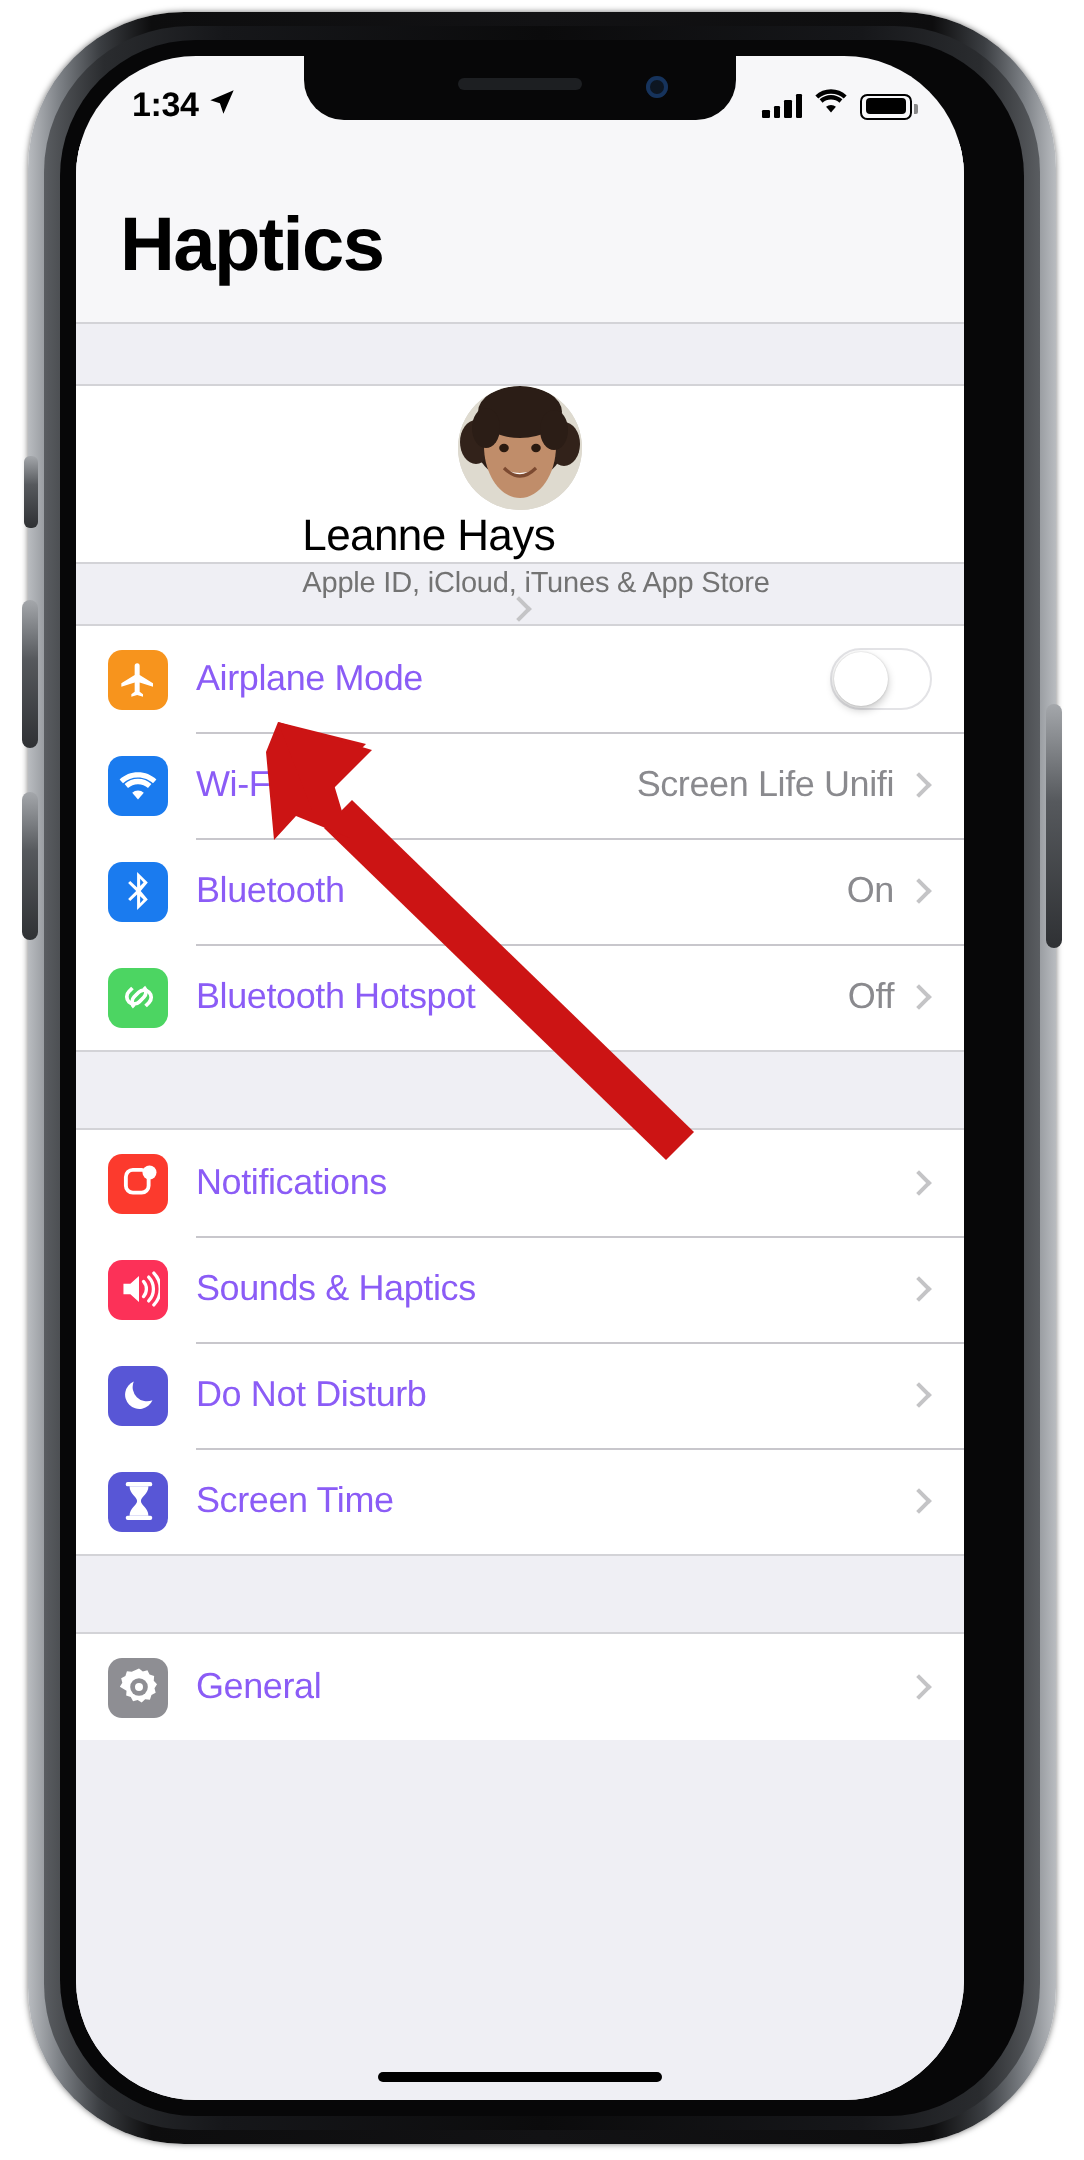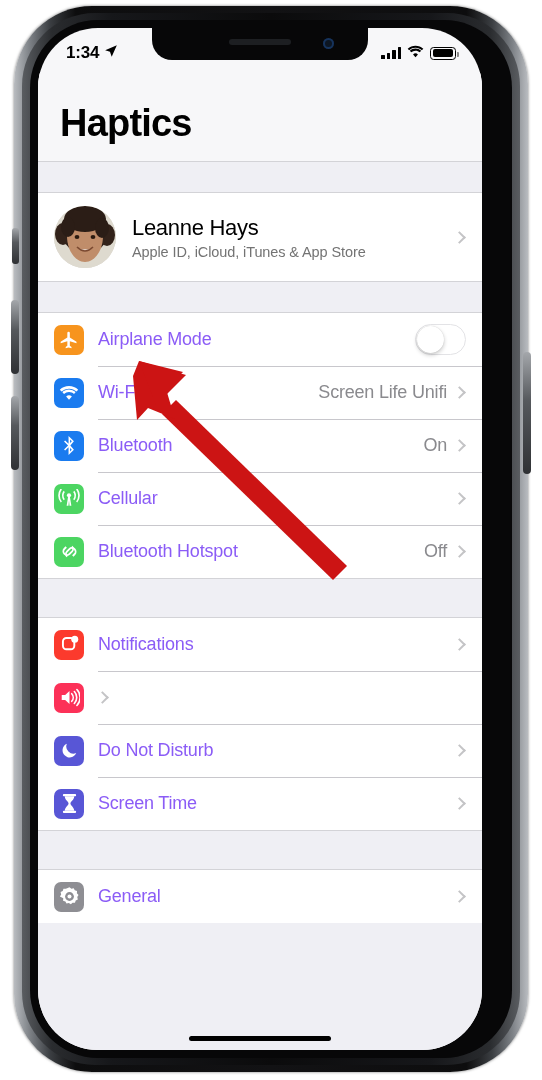--- a/index.html
+++ b/index.html
@@ -105,21 +105,21 @@
   .toggle{
     width:51px; height:31px; border-radius:16px; background:#fff;
     border:1.5px solid #e3e3e6; position:relative; margin-right:16px; flex:0 0 51px;
   }
   .toggle .knob{
     position:absolute; left:1px; top:1px; width:27px; height:27px; border-radius:50%;
     background:#fff; box-shadow:0 2px 4px rgba(0,0,0,.22), 0 0 1px rgba(0,0,0,.18);
   }
 
   
-  .account{ height:88px; align-items:center; padding-left:16px; }
+  .account{ height:88px; align-items:center; padding-left:16px;flex-direction:column; }
   .avatar{
     width:62px; height:62px; border-radius:50%; flex:0 0 62px; margin-right:16px;
     overflow:hidden; position:relative; background:#d9d6cf;
   }
   .acct-text{ flex:1; }
   .acct-name{ font-size:22px; color:#000; letter-spacing:-.3px; margin-bottom:3px; }
   .acct-sub{ font-size:14.5px; color:#737373; letter-spacing:-.1px; }
 
   
   .home-ind{
@@ -243,33 +243,20 @@
           <div class="icon" style="background:#1A7BEF">
             <svg width="17" height="21" viewBox="0 0 14 22">
                 <path d="M6 1v8.2L2.4 5.7 1.3 6.8 5.5 11l-4.2 4.2 1.1 1.1L6 12.8V21l5.6-5.6L7.9 11l3.7-4.4zm1.6 3.6L9.4 6.5 7.6 8.4zm0 9.1 1.8 1.8-1.8 1.9z" fill="#fff"></path>
               </svg>
           </div>
           <div class="label">Bluetooth</div>
           <div class="value">On</div>
           <div class="chev"></div>
         </div>
 
-        <div class="row">
-          <div class="icon" style="background:#4CD562">
-            <svg width="22" height="20" viewBox="0 0 24 22">
-              <circle cx="12" cy="7" r="2.3" fill="#fff"></circle>
-              <path d="M11 8.5h2l1.6 10h-2L12 13l-.6 5.5h-2z" fill="#fff"></path>
-              <path d="M7.4 3.2a7 7 0 0 0 0 8l-1.3 1.2a8.7 8.7 0 0 1 0-10.4zM16.6 3.2a7 7 0 0 1 0 8l1.3 1.2a8.7 8.7 0 0 0 0-10.4z" fill="#fff"></path>
-              <path d="M4.2.6a10.6 10.6 0 0 0 0 13.1l-1.3 1.2a12.3 12.3 0 0 1 0-15.6zM19.8.6a10.6 10.6 0 0 1 0 13.1l1.3 1.2a12.3 12.3 0 0 0 0-15.6z" fill="#fff"></path>
-            </svg>
-          </div>
-          <div class="label">Cellular</div>
-          <div class="value"></div>
-          <div class="chev"></div>
-        </div>
 
         <div class="row">
           <div class="icon" style="background:#4CD562">
             <svg width="21" height="21" viewBox="0 0 24 24">
               <path d="M15.5 5.5a5.2 5.2 0 0 1 0 7.4l-2.6 2.6a5.2 5.2 0 0 1-7.4-7.4l2-2 1.5 1.5-2 2a3.1 3.1 0 0 0 4.4 4.4l2.6-2.6a3.1 3.1 0 0 0 0-4.4z" fill="#fff"></path>
               <path d="M8.5 18.5a5.2 5.2 0 0 1 0-7.4l2.6-2.6a5.2 5.2 0 0 1 7.4 7.4l-2 2-1.5-1.5 2-2a3.1 3.1 0 0 0-4.4-4.4l-2.6 2.6a3.1 3.1 0 0 0 0 4.4z" fill="#fff"></path>
             </svg>
           </div>
           <div class="label">Bluetooth Hotspot</div>
           <div class="value">Off</div>
@@ -294,20 +281,21 @@
 
         <div class="row">
           <div class="icon" style="background:#FC3158">
             <svg width="21" height="19" viewBox="0 0 24 22">
               <path d="M3 8h4l5-4.5v15L7 14H3z" fill="#fff"></path>
               <path d="M14.6 6.6a6.6 6.6 0 0 1 0 8.8" stroke="#fff" stroke-width="1.9" fill="none" stroke-linecap="round"></path>
               <path d="M17.6 4.1a10 10 0 0 1 0 13.8" stroke="#fff" stroke-width="1.9" fill="none" stroke-linecap="round"></path>
               <path d="M20.6 1.8a13.3 13.3 0 0 1 0 18.4" stroke="#fff" stroke-width="1.9" fill="none" stroke-linecap="round"></path>
             </svg>
           </div>
+          <div class="label">Sounds &amp; Haptics</div>
           <div class="chev"></div>
         </div>
 
         <div class="row">
           <div class="icon" style="background:#5856D6">
             <svg width="19" height="19" viewBox="0 0 24 24">
                 <path d="M20.5 15.3A9 9 0 0 1 8.7 3.5a9 9 0 1 0 11.8 11.8z" fill="#fff"></path>
               </svg>
           </div>
           <div class="label">Do Not Disturb</div>

